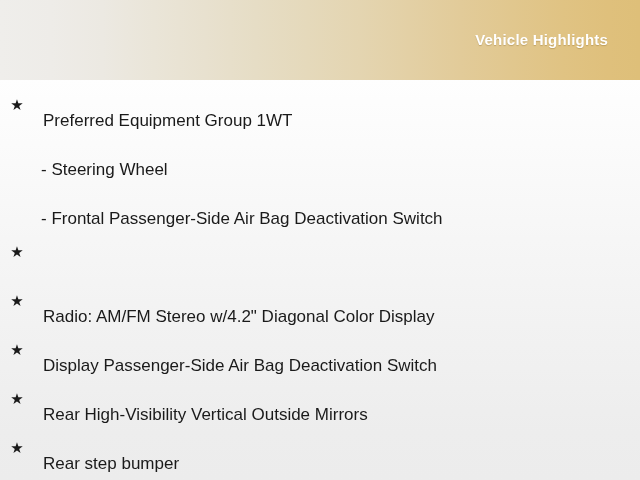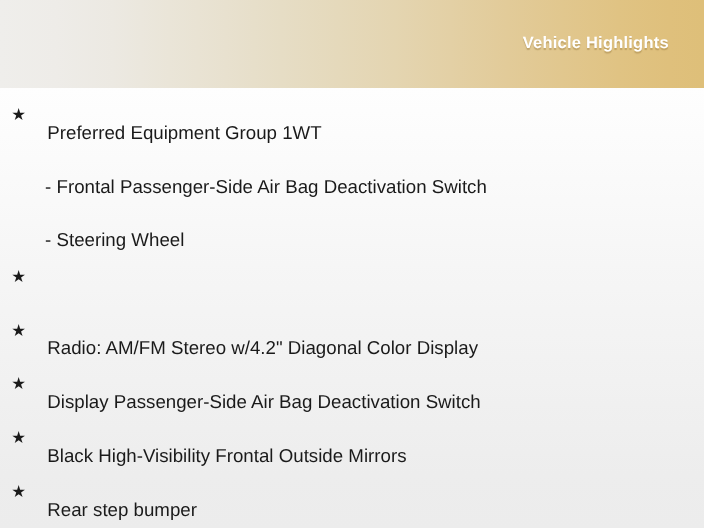--- a/index.html
+++ b/index.html
@@ -112,39 +112,39 @@
   <div id="header-banner">
     <div id="header-title">Vehicle Highlights</div>
   </div>
 
   <ul id="highlights-list">
     <li class="highlight-row">
       <span class="row-bullet">★</span>
       <span class="row-label">Preferred Equipment Group 1WT</span>
     </li>
     <li class="highlight-row sub">
-      <span class="row-label">- Frontal Passenger-Side Air Bag Deactivation Switch</span>
+      <span class="row-label">- Steering Wheel</span>
     </li>
     <li class="highlight-row sub">
-      <span class="row-label">- Steering Wheel</span>
+      <span class="row-label">- Frontal Passenger-Side Air Bag Deactivation Switch</span>
     </li>
     <li class="highlight-row">
       <span class="row-bullet">★</span>
     </li>
     <li class="highlight-row">
       <span class="row-bullet">★</span>
       <span class="row-label">Radio: AM/FM Stereo w/4.2" Diagonal Color Display</span>
     </li>
     <li class="highlight-row">
       <span class="row-bullet">★</span>
       <span class="row-label">Display Passenger-Side Air Bag Deactivation Switch</span>
     </li>
     <li class="highlight-row">
       <span class="row-bullet">★</span>
-      <span class="row-label">Black High-Visibility Frontal Outside Mirrors</span>
+      <span class="row-label">Rear High-Visibility Vertical Outside Mirrors</span>
     </li>
     <li class="highlight-row">
       <span class="row-bullet">★</span>
       <span class="row-label">Rear step bumper</span>
     </li>
   </ul>
 
 </div>
 
 </body></html>

